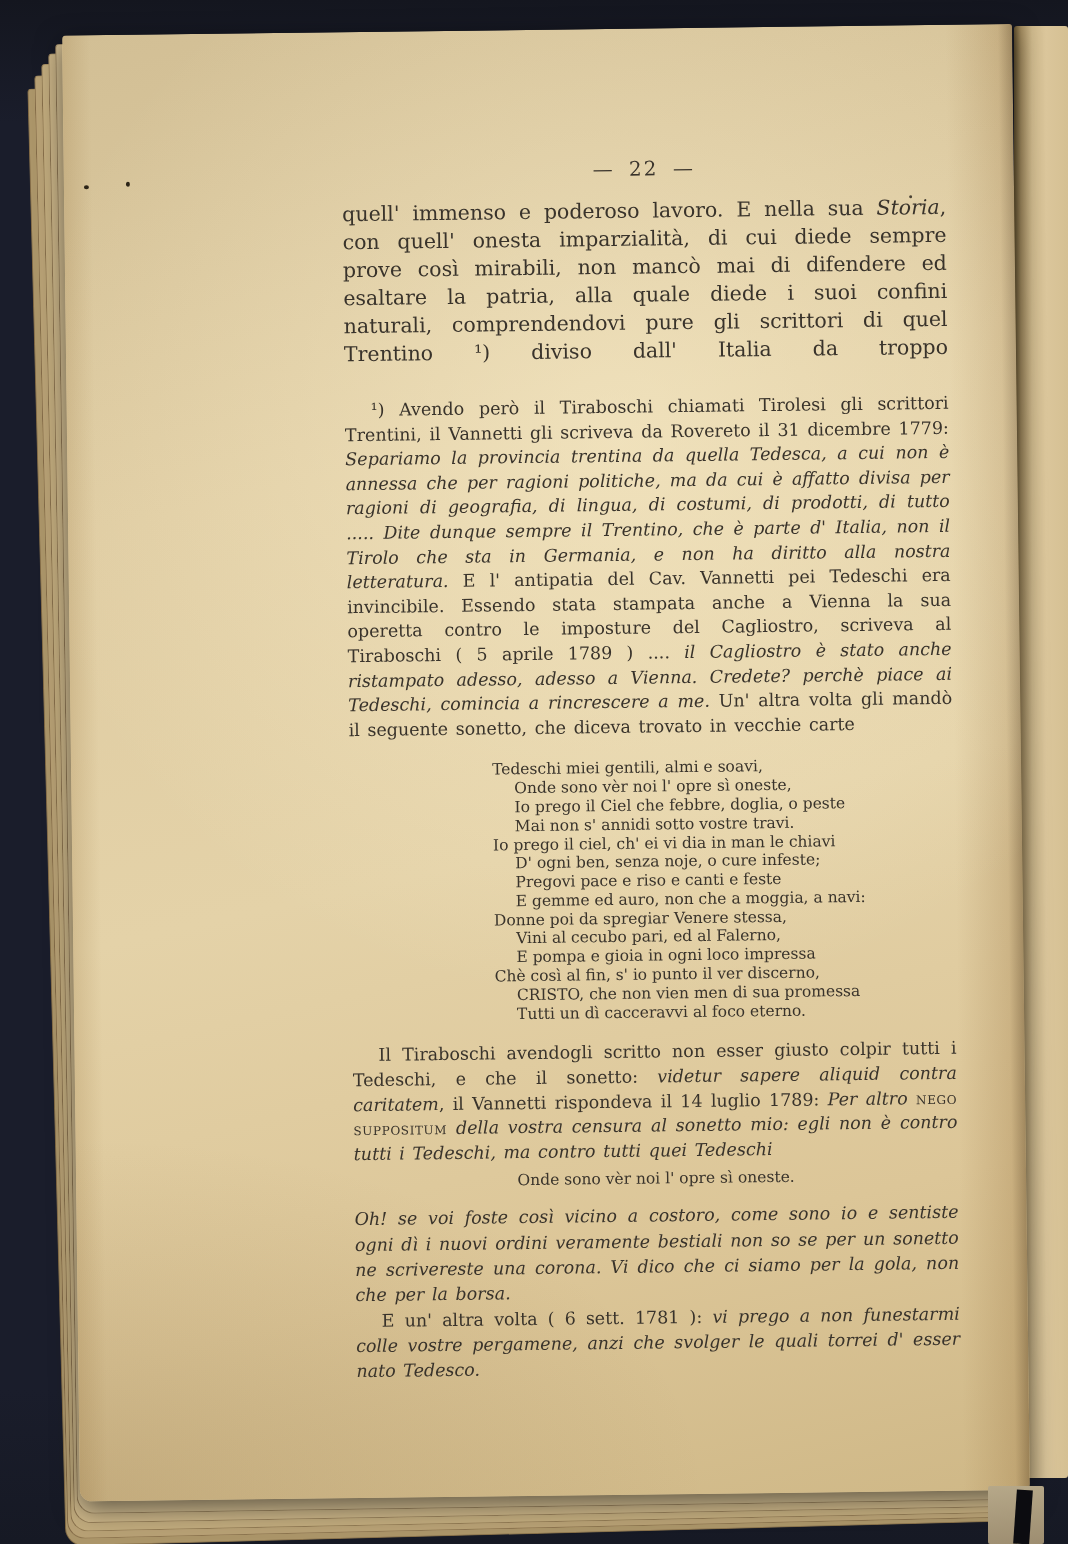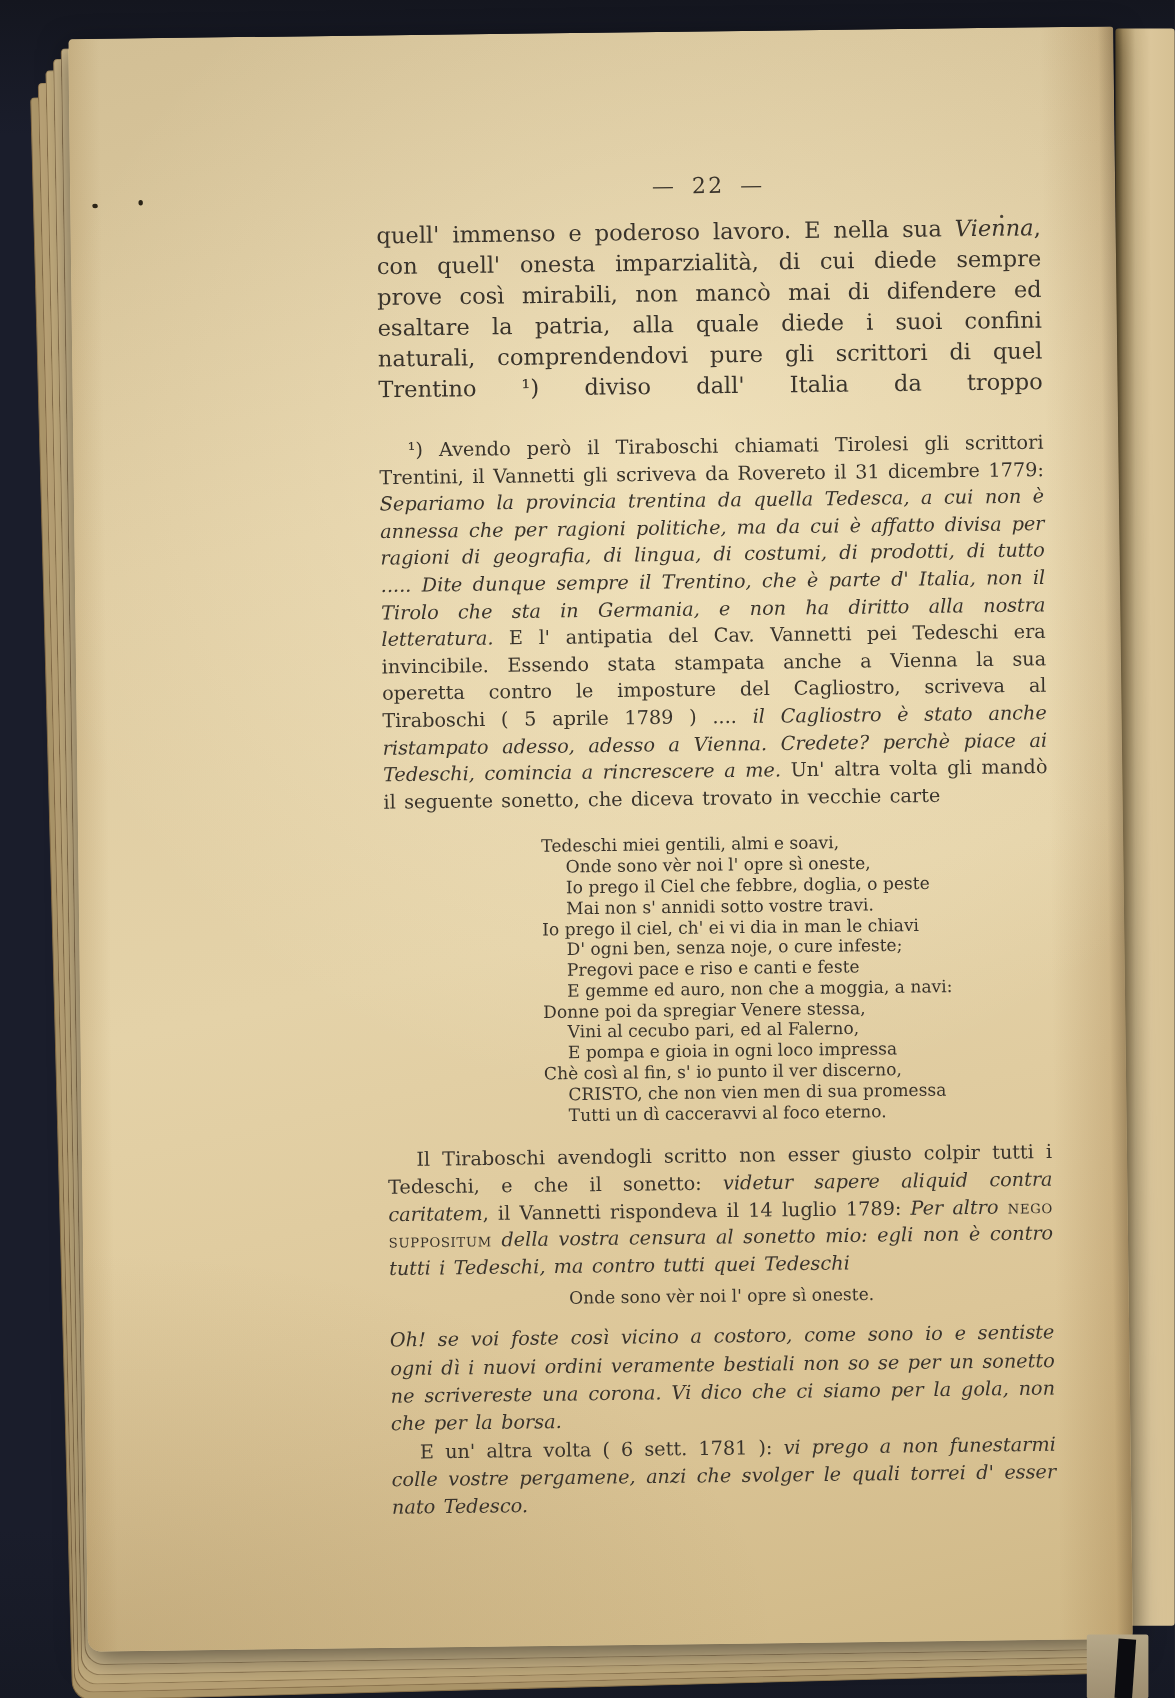--- a/index.html
+++ b/index.html
@@ -85,21 +85,21 @@
 
   <div class="page">
     <div class="speck sp1"></div>
     <div class="speck sp2"></div>
     <div class="speck sp3"></div>
 
     <div class="text-col">
 
       <div class="pageno">— 22 —</div>
 
-      <p class="main-par"><span>quell' immenso e poderoso lavoro. E nella sua </span><span class="it">Vienna</span><span>, con quell' onesta imparzialità, di cui diede sempre prove così mirabili, non mancò mai di difendere ed esaltare la patria, alla quale diede i suoi confini naturali, comprendendovi pure gli scrittori di quel Trentino ¹) diviso dall' Italia da troppo</span></p>
+      <p class="main-par"><span>quell' immenso e poderoso lavoro. E nella sua </span><span class="it">Storia</span><span>, con quell' onesta imparzialità, di cui diede sempre prove così mirabili, non mancò mai di difendere ed esaltare la patria, alla quale diede i suoi confini naturali, comprendendovi pure gli scrittori di quel Trentino ¹) diviso dall' Italia da troppo</span></p>
 
       <p class="fnote"><span>¹) Avendo però il Tiraboschi chiamati Tirolesi gli scrittori Trentini, il Vannetti gli scriveva da Rovereto il 31 dicembre 1779: </span><span class="it">Separiamo la provincia trentina da quella Tedesca, a cui non è annessa che per ragioni politiche, ma da cui è affatto divisa per ragioni di geografia, di lingua, di costumi, di prodotti, di tutto ..... Dite dunque sempre il Trentino, che è parte d' Italia, non il Tirolo che sta in Germania, e non ha diritto alla nostra letteratura.</span><span> E l' antipatia del Cav. Vannetti pei Tedeschi era invincibile. Essendo stata stampata anche a Vienna la sua operetta contro le imposture del Cagliostro, scriveva al Tiraboschi ( 5 aprile 1789 ) .... </span><span class="it">il Cagliostro è stato anche ristampato adesso, adesso a Vienna. Credete? perchè piace ai Tedeschi, comincia a rincrescere a me.</span><span> Un' altra volta gli mandò il seguente sonetto, che diceva trovato in vecchie carte</span></p>
 
       <div class="sonnet">
 
       <div class="s-line">Tedeschi miei gentili, almi e soavi,</div>
           <div class="s-line ind">Onde sono vèr noi l' opre sì oneste,</div>
           <div class="s-line ind">Io prego il Ciel che febbre, doglia, o peste</div>
           <div class="s-line ind">Mai non s' annidi sotto vostre travi.</div>
           <div class="s-line">Io prego il ciel, ch' ei vi dia in man le chiavi</div>

